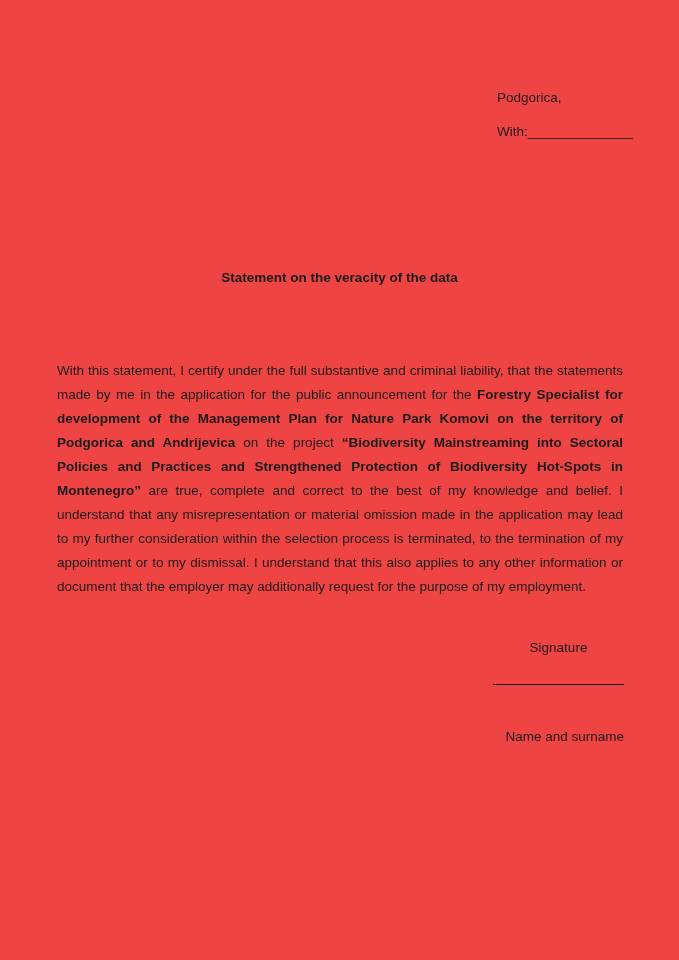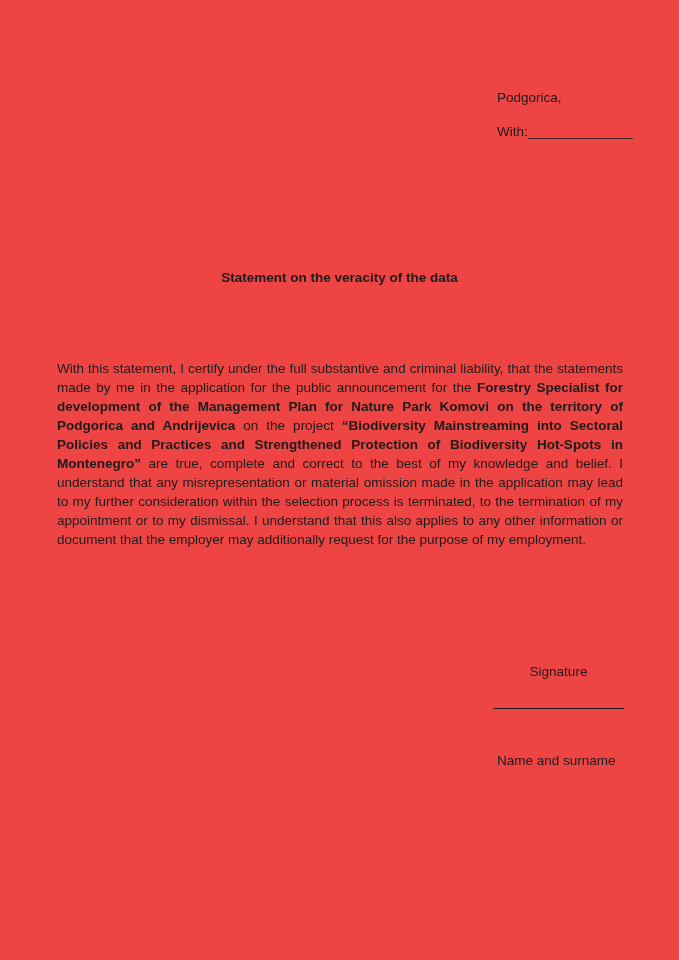--- a/index.html
+++ b/index.html
@@ -67,42 +67,42 @@
     text-align: center;
   }
 
   
   .article-body {
     position: absolute;
     top: 359px;
     left: 57px;
     width: 566px;
     text-align: justify;
-    line-height: 19px;
+    line-height: 24px;
   }
 
   
   .signature-block {
     position: absolute;
-    top: 664px;
+    top: 640px;
     left: 493px;
     width: 131px;
   }
   .signature-label {
     text-align: center;
     margin-bottom: 29px;
   }
   .signature-line {
     width: 131px;
     border-bottom: 1.2px solid #1c1c1c;
     height: 0;
     margin-bottom: 9px;
   }
   .signature-name {
-    text-align: left;
+    text-align: right;
     padding-left: 4px;
     white-space: nowrap;
     margin-top: 44px;
   }
 
   .blank {
     letter-spacing: 0;
   }
 </style>
 </head>

